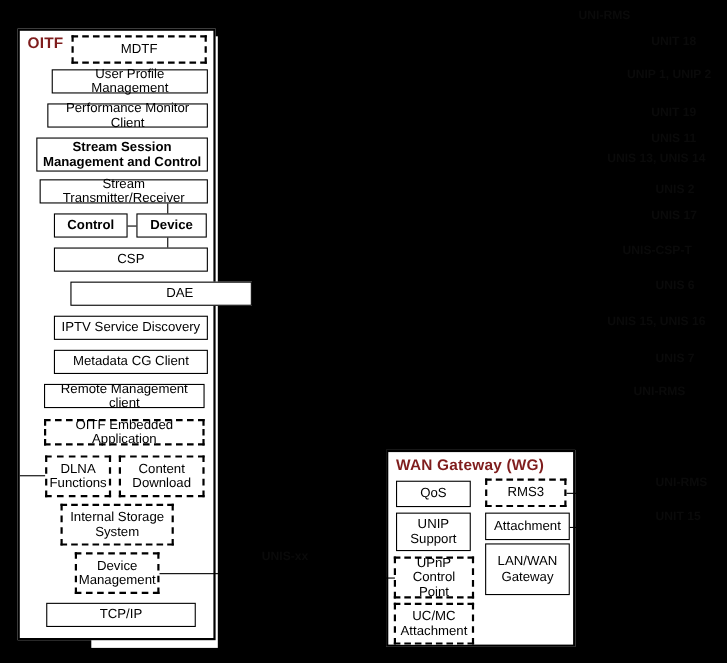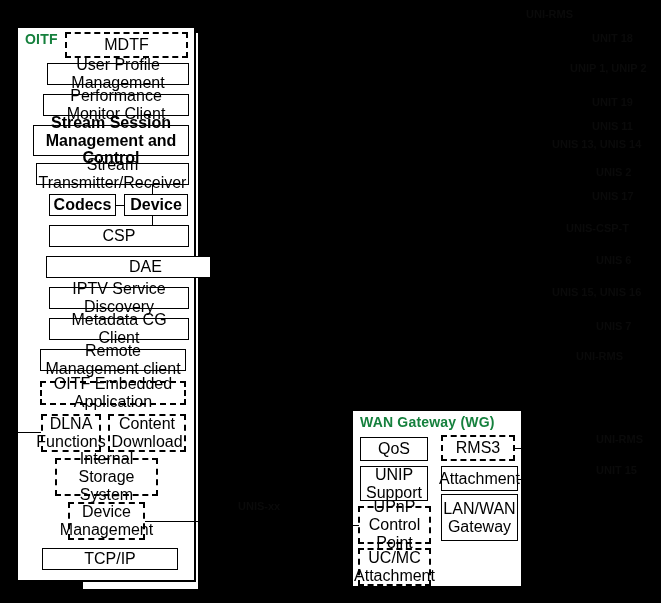--- a/index.html
+++ b/index.html
@@ -27,34 +27,34 @@
   
   .container-box {
     background: #ffffff;
     border: 2px solid #000000;
     z-index: 2;
   }
   .container-title {
     position: absolute;
     font-size: 14px;
     font-weight: bold;
-    color: #15803d;
+    color: #7f1d1d;
     letter-spacing: 0.2px;
     white-space: nowrap;
   }
 
   
   .fe {
     background: #ffffff;
     border: 1px solid #000000;
     display: flex;
     align-items: center;
     justify-content: center;
     text-align: center;
-    font-size: 16px;
+    font-size: 12px;
     color: #000000;
     line-height: 1.12;
     z-index: 3;
     padding: 0 2px;
   }
   .fe.dashed {
     border: 2px dashed #000000;
   }
   .fe.bold-text { font-weight: bold; }
 
@@ -90,31 +90,31 @@
 <div class="abs fe" style="left:47px; top:63px; width:142px; height:22px;">User Profile Management</div>
 
 <div class="abs fe" style="left:43px; top:94px; width:146px; height:22px;">Performance Monitor Client</div>
 
 <div class="abs fe" style="left:33px; top:125px; width:156px; height:31px;font-weight:bold;">Stream Session Management and Control</div>
 
 <div class="abs fe" style="left:36px; top:163px; width:153px; height:22px;">Stream Transmitter/Receiver</div>
 
 <div class="abs line line-v" style="left:152px; top:185px; height:9px;"></div>
 
-<div class="abs fe bold-text" style="left:49px; top:194px; width:67px; height:22px;">Codecs</div>
+<div class="abs fe bold-text" style="left:49px; top:194px; width:67px; height:22px;">Control</div>
 
 <div class="abs line line-h" style="left:116px; top:205px; width:8px;"></div>
 
 <div class="abs fe bold-text" style="left:124px; top:194px; width:64px; height:22px;">Device</div>
 
 <div class="abs line line-v" style="left:152px; top:216px; height:9px;"></div>
 
 <div class="abs fe" style="left:49px; top:225px; width:140px; height:22px;">CSP</div>
 
-<div class="abs fe" style="left:46px; top:256px; width:165px; height:22px;padding-left:36px;">DAE</div>
+<div class="abs fe" style="left:64px; top:256px; width:165px; height:22px;padding-left:36px;">DAE</div>
 
 <div class="abs fe" style="left:49px; top:287px; width:140px; height:22px;">IPTV Service Discovery</div>
 
 <div class="abs fe" style="left:49px; top:318px; width:140px; height:22px;">Metadata CG Client</div>
 
 <div class="abs fe" style="left:40px; top:349px; width:146px; height:22px;">Remote Management client</div>
 
 <div class="abs fe dashed" style="left:40px; top:381px; width:146px; height:24px;">OITF Embedded Application</div>
 
 <div class="abs fe dashed" style="left:41px; top:414px; width:60px; height:38px;">DLNA Functions</div>

